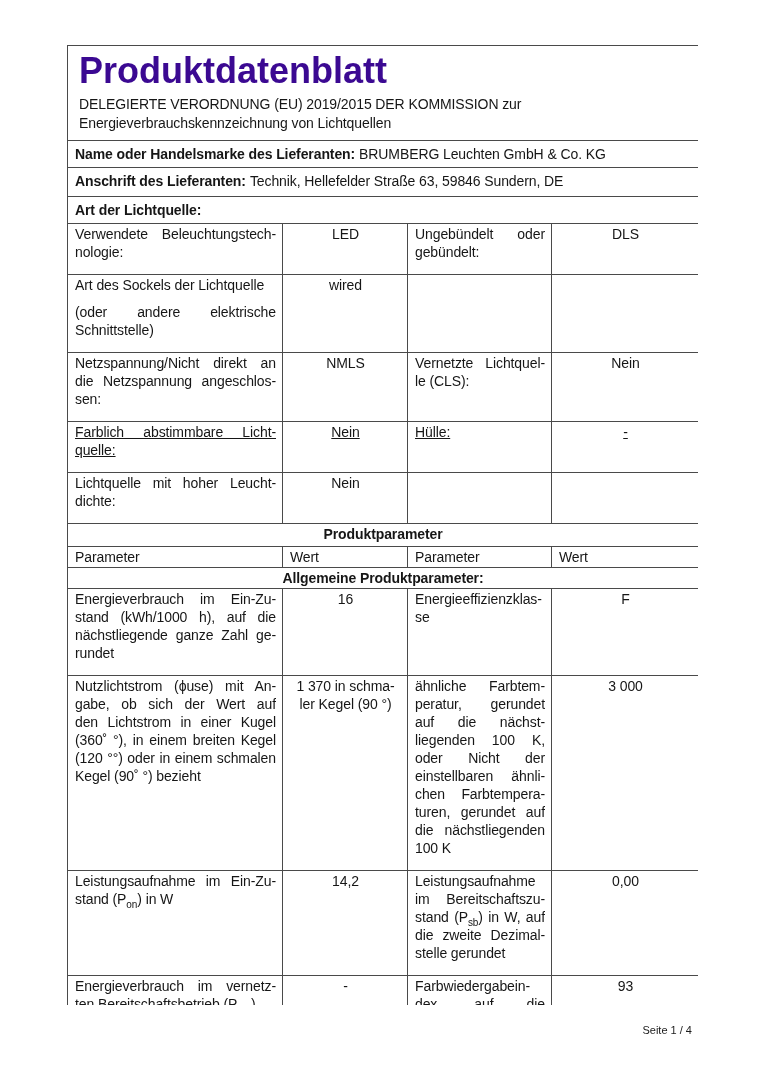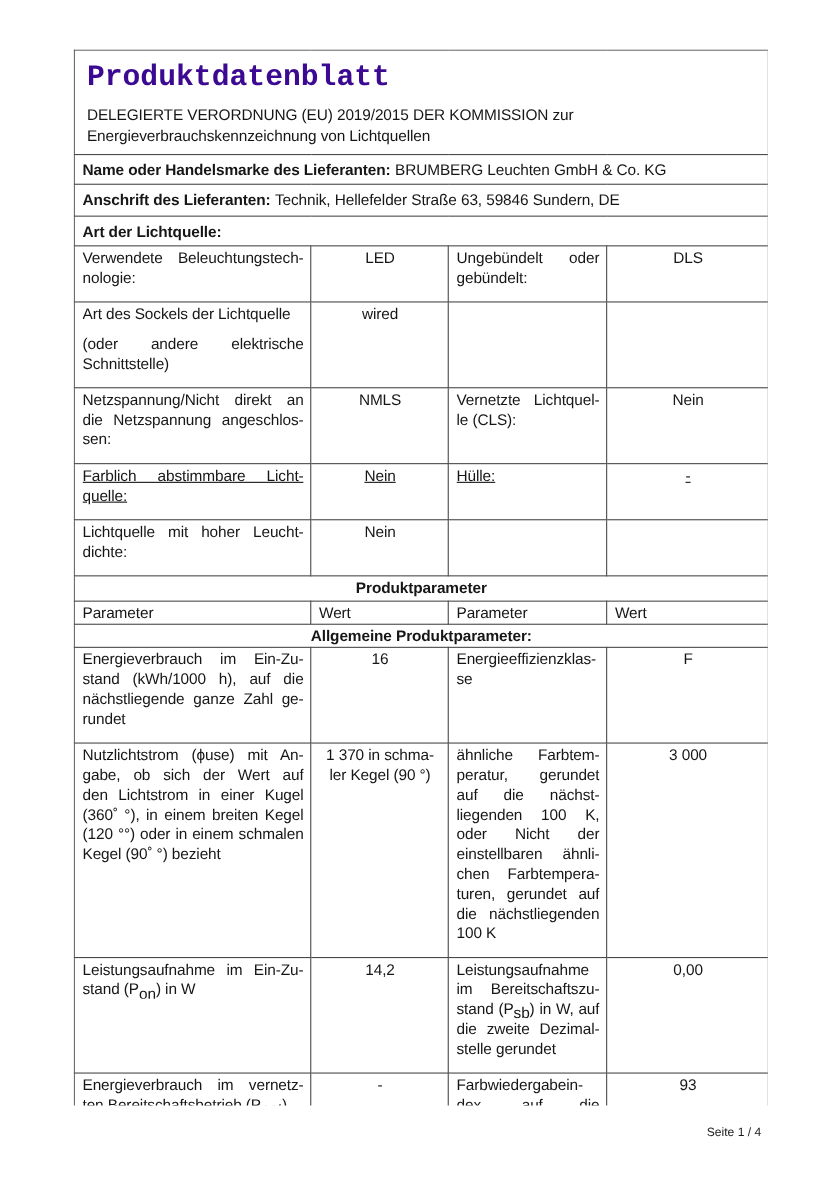--- a/index.html
+++ b/index.html
@@ -21,22 +21,22 @@
     border:1px solid var(--border-color);
     vertical-align:top;
     font-size:14px;line-height:18px;letter-spacing:-0.1px;
     padding:1px 6px 13px 7px;
     overflow:hidden;
   }
   
   .r-head{height:91px;}
   .head-cell{padding:7px 11px;}
   .head-cell h1{
-    font-size:27px;line-height:36px;font-weight:bold;
-    color:var(--title-color);margin:0 0 6px 0;letter-spacing:0;font-family:Liberation Mono, monospace;
+    font-size:36px;line-height:36px;font-weight:bold;
+    color:var(--title-color);margin:0 0 6px 0;letter-spacing:0;
   }
   .sub{font-size:14px;line-height:19px;}
   
   .r-name{height:27px;}.r-addr{height:29px;}.r-model{height:27px;}.r-art{height:27px;}
   .kv{padding:4px 7px;}
   .lbl{font-weight:bold;}
   .val{margin-left:4px;}
   
   .r-sec{height:23px;}.r-cols{height:21px;}.r-sec2{height:21px;}
   .sec{font-weight:bold;text-align:center;padding:1px;}
@@ -50,21 +50,21 @@
   #rows-light tr:nth-child(6){height:39px;}
   #rows-product tr:nth-child(1){height:78px;}
   #rows-product tr:nth-child(2){height:187px;}
   #rows-product tr:nth-child(3){height:96px;}
   #rows-product tr:nth-child(4){height:70px;}
   .para + .para{margin-top:9px;}
   .ln{white-space:nowrap;overflow:hidden;}
   .jf{text-align:justify;text-align-last:justify;}
   .jl{text-align:left;}
   .ctr{text-align:center;}
-  sub{font-size:14px;line-height:0;}
+  sub{font-size:10px;line-height:0;}
   .footer{
     width:631px;text-align:right;padding-right:6px;
     font-size:11px;line-height:15px;margin-top:18px;color:#1b1b1b;
   }
 </style>
 </head>
 <body>
 
 <div class="sheet">
   <div class="table-clip">

